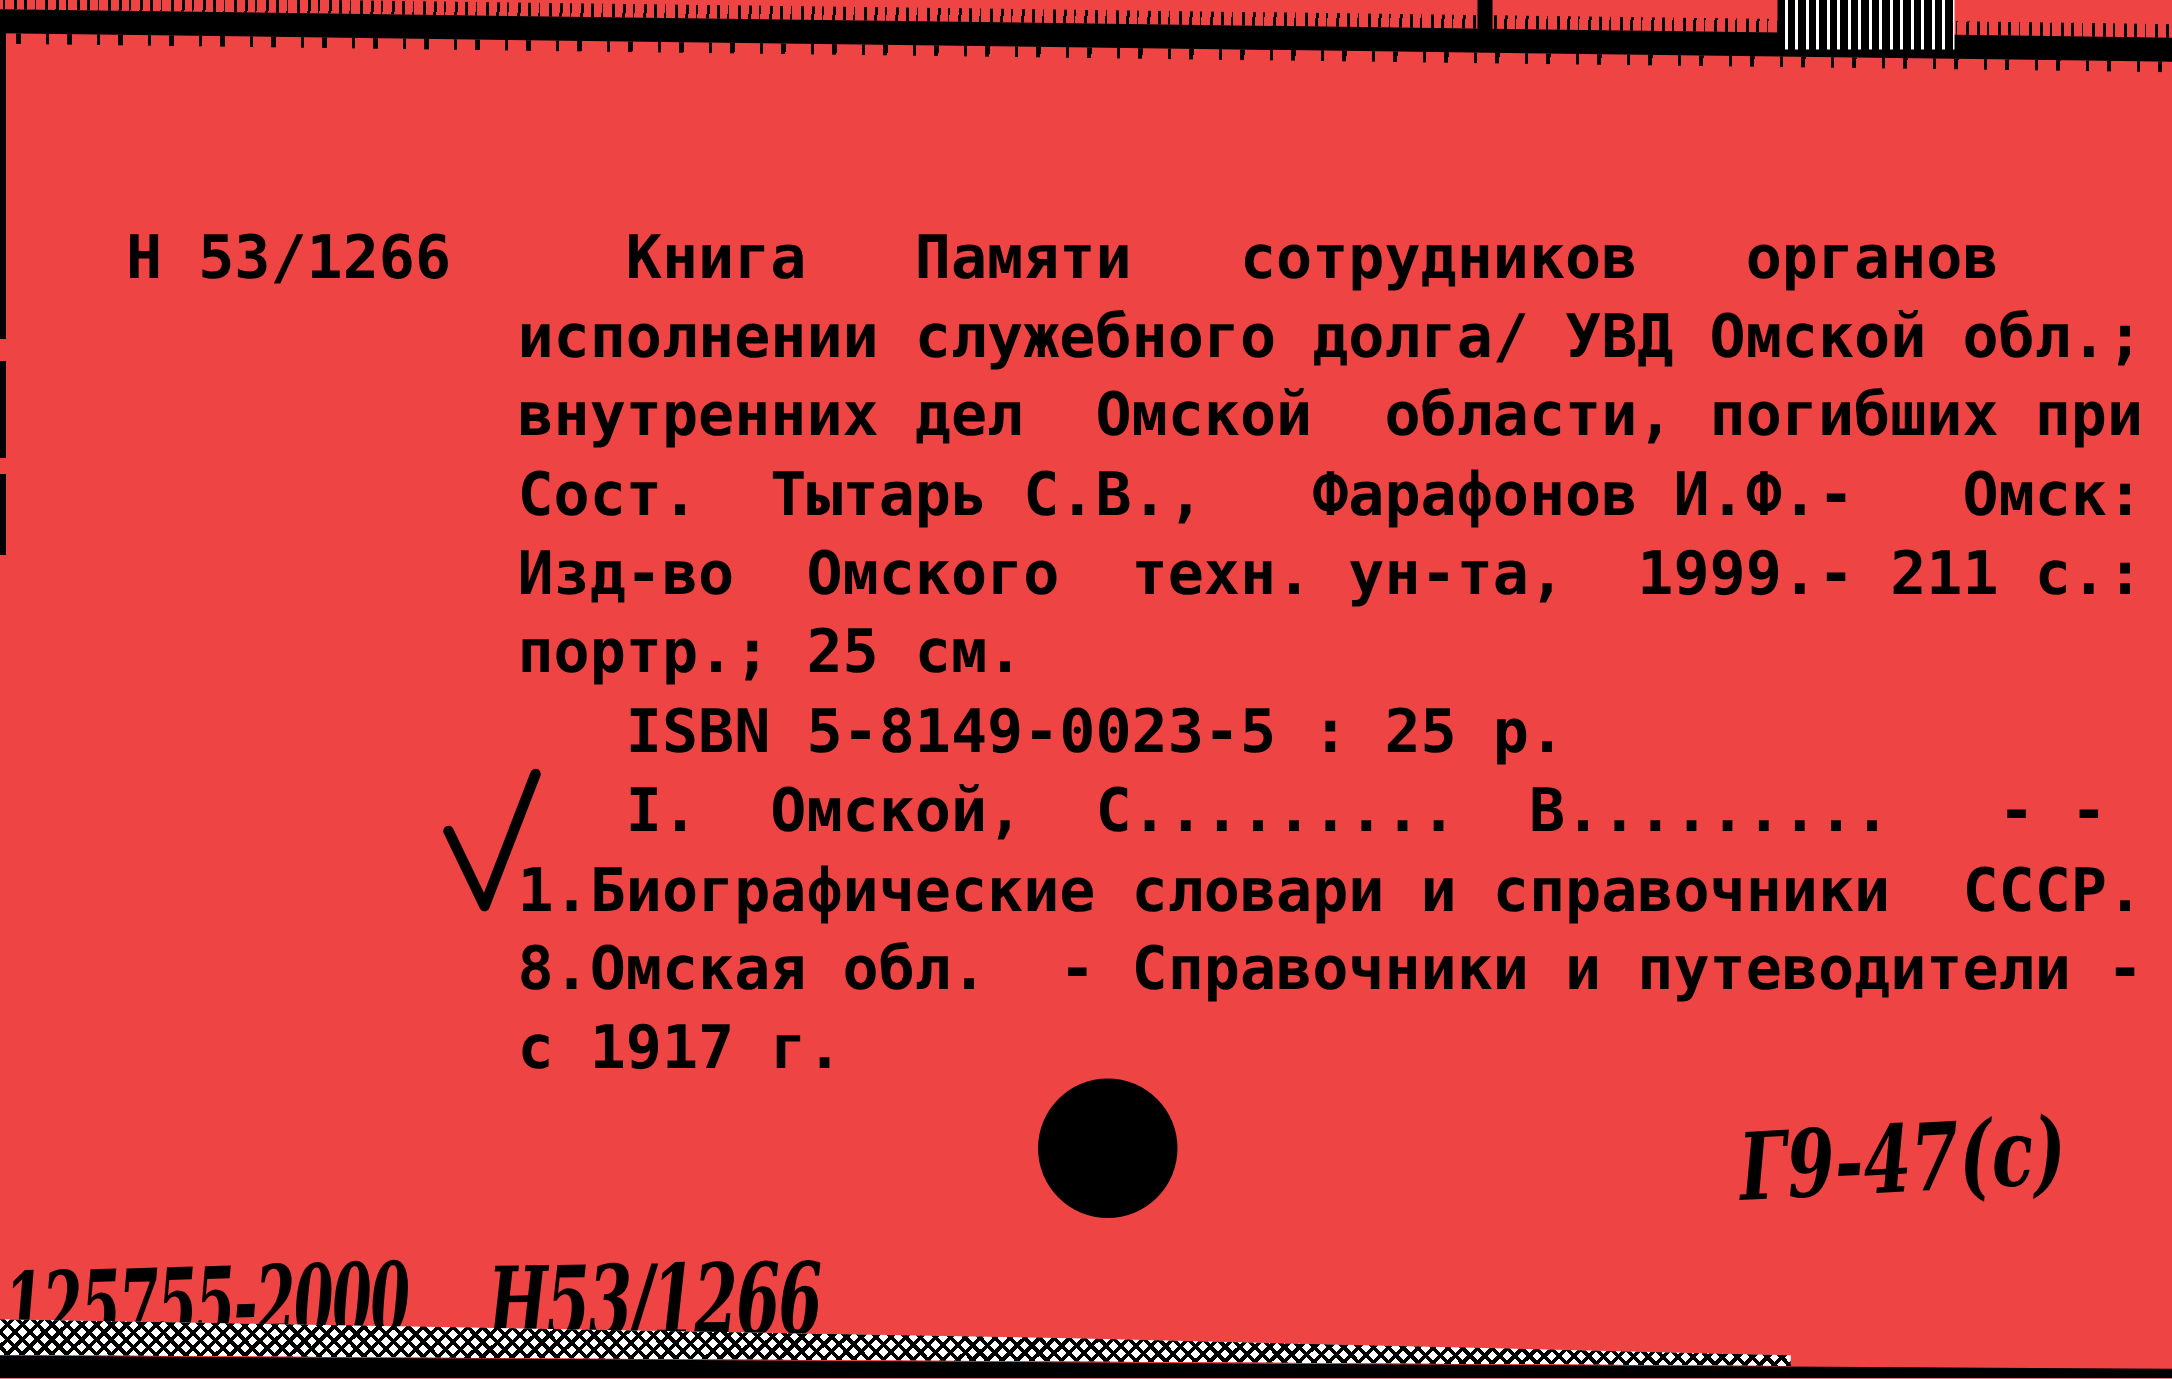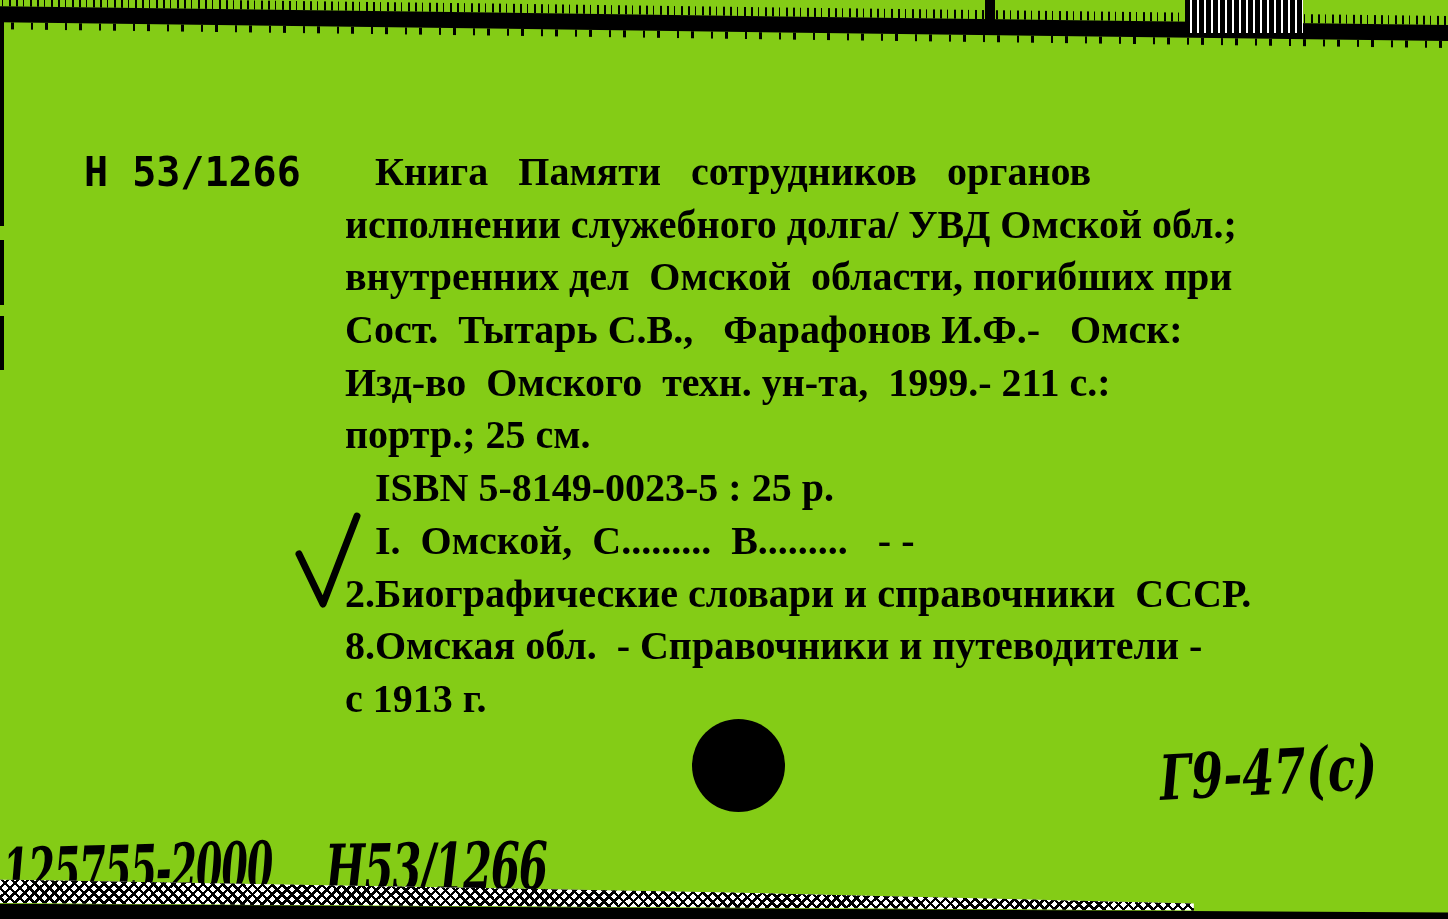--- a/index.html
+++ b/index.html
@@ -3,31 +3,31 @@
 <meta charset="utf-8">
 <style>
   html, body { margin:0; padding:0; }
   body {
     width:1448px; height:919px;
     background:#ffffff;
     position:relative;
     overflow:hidden;
     font-family:"DejaVu Sans Mono","Liberation Mono",monospace;
   }
-  .card { position:absolute; inset:0; background:#84cc16; }
+  .card { position:absolute; inset:0; background:#ef4444; }
 
   
   .typew {
     font-family:"DejaVu Sans Mono","Liberation Mono",monospace;
     font-size:40px; font-weight:700; color:#000;
     white-space:pre;
   }
   .callnum { position:absolute; left:84px; top:146px; height:53px; line-height:53px; }
   .body-block { position:absolute; left:345px; top:146px; }
-  .body-block .line { height:52.7px; line-height:52.7px;font-family:Liberation Serif, serif; }
+  .body-block .line { height:52.7px; line-height:52.7px; }
 
   
   .check { position:absolute; left:294px; top:512px; }
 
   
   .hole {
     position:absolute; left:692px; top:719px;
     width:93px; height:93px; background:#000; border-radius:50%;
   }
 
@@ -108,23 +108,23 @@
 
   <div class="body-block">
     <div class="typew line">   Книга   Памяти   сотрудников   органов</div>
     <div class="typew line">исполнении служебного долга/ УВД Омской обл.;</div>
     <div class="typew line">внутренних дел  Омской  области, погибших при</div>
     <div class="typew line">Сост.  Тытарь С.В.,   Фарафонов И.Ф.-   Омск:</div>
     <div class="typew line">Изд-во  Омского  техн. ун-та,  1999.- 211 с.:</div>
     <div class="typew line">портр.; 25 см.</div>
     <div class="typew line">   ISBN 5-8149-0023-5 : 25 р.</div>
     <div class="typew line">   I.  Омской,  С.........  В.........   - -</div>
-    <div class="typew line">2.Биографические словари и справочники  СССР.</div>
+    <div class="typew line">1.Биографические словари и справочники  СССР.</div>
     <div class="typew line">8.Омская обл.  - Справочники и путеводители -</div>
-    <div class="typew line">с 1913 г.</div>
+    <div class="typew line">с 1917 г.</div>
   </div>
 
   <div class="check">
     <svg width="70" height="100" viewBox="0 0 70 100">
       <path d="M5 42 L29 92 L63 4" fill="none" stroke="#000" stroke-width="7" stroke-linecap="round" stroke-linejoin="round"></path>
     </svg>
   </div>
 
   <div class="hole"></div>
 

